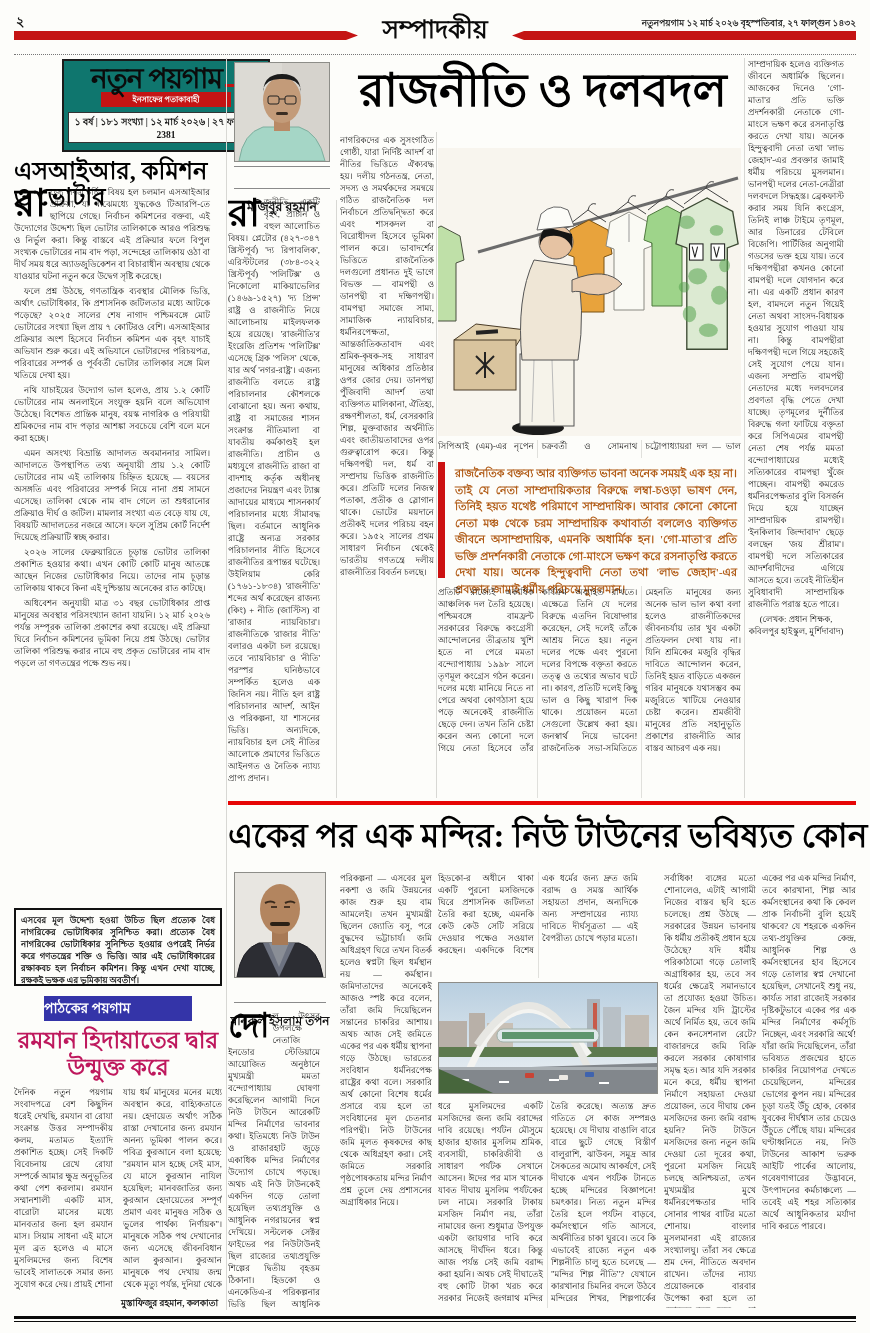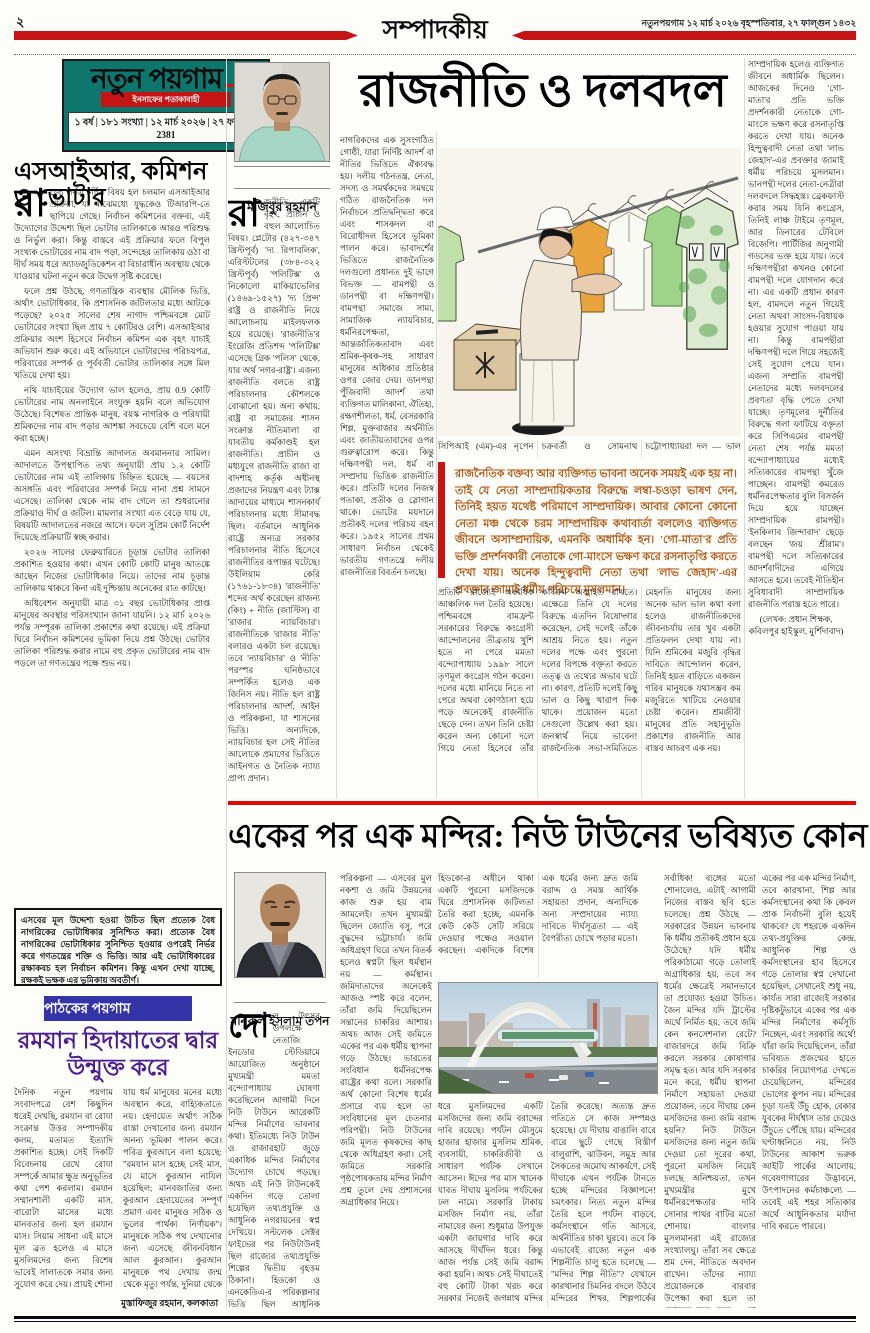--- a/index.html
+++ b/index.html
@@ -48,32 +48,32 @@
     <div style="width:130px;margin:-2px auto 0 auto;background:#c41414;color:#fff;font-size:8px;
                 text-align:center;padding:1px 0;font-weight:bold;">ইনসাফের পতাকাবাহী</div>
     <div style="margin:5px 4px 0 4px;border:1.5px solid #333;font-size:9.5px;font-weight:bold;
                 text-align:center;padding:2px 0;color:#111;background:#fbfbf8;">১ বর্ষ | ১৮১ সংখ্যা | ১২ মার্চ ২০২৬ | ২৭ ফাল্গুন 2381</div>
   </div>
 
   <div class="abs" style="left:14px;top:158px;width:208px;font-size:24px;font-weight:800;color:#000;line-height:1.1;">এসআইআর, কমিশন ও ভোটার</div>
   <div class="abs bt" style="left:14px;top:186px;width:208px;height:718px;">
     <p class="first"><span class="dc">রা</span><span>জ্যে সর্বত্র চর্চিত বিষয় হল চলমান এসআইআর প্রক্রিয়া, যা মাঝেমধ্যে যুদ্ধকেও টিআরপি-তে ছাপিয়ে গেছে। নির্বাচন কমিশনের বক্তব্য, এই উদ্যোগের উদ্দেশ্য ছিল ভোটার তালিকাকে আরও পরিশুদ্ধ ও নির্ভুল করা। কিন্তু বাস্তবে এই প্রক্রিয়ার ফলে বিপুল সংখ্যক ভোটারের নাম বাদ পড়া, সন্দেহের তালিকায় ওঠা বা দীর্ঘ সময় ধরে অ্যাডজুডিকেশন বা বিচারাধীন অবস্থায় থেকে যাওয়ার ঘটনা নতুন করে উদ্বেগ সৃষ্টি করেছে।</span></p>
     <p>ফলে প্রশ্ন উঠছে, গণতান্ত্রিক ব্যবস্থার মৌলিক ভিত্তি, অর্থাৎ ভোটাধিকার, কি প্রশাসনিক জটিলতার মধ্যে আটকে পড়েছে? ২০২৫ সালের শেষ নাগাদ পশ্চিমবঙ্গে মোট ভোটারের সংখ্যা ছিল প্রায় ৭ কোটিরও বেশি। এসআইআর প্রক্রিয়ার অংশ হিসেবে নির্বাচন কমিশন এক বৃহৎ যাচাই অভিযান শুরু করে। এই অভিযানে ভোটারদের পরিচয়পত্র, পরিবারের সম্পর্ক ও পূর্ববর্তী ভোটার তালিকার সঙ্গে মিল খতিয়ে দেখা হয়।</p>
-    <p>নথি যাচাইয়ের উদ্যোগ ভাল হলেও, প্রায় 0.9 কোটি ভোটারের নাম অনলাইনে সংযুক্ত হয়নি বলে অভিযোগ উঠেছে। বিশেষত প্রান্তিক মানুষ, বয়স্ক নাগরিক ও পরিযায়ী শ্রমিকদের নাম বাদ পড়ার আশঙ্কা সবচেয়ে বেশি বলে মনে করা হচ্ছে।</p>
+    <p>নথি যাচাইয়ের উদ্যোগ ভাল হলেও, প্রায় ১.২ কোটি ভোটারের নাম অনলাইনে সংযুক্ত হয়নি বলে অভিযোগ উঠেছে। বিশেষত প্রান্তিক মানুষ, বয়স্ক নাগরিক ও পরিযায়ী শ্রমিকদের নাম বাদ পড়ার আশঙ্কা সবচেয়ে বেশি বলে মনে করা হচ্ছে।</p>
     <p>এমন অসংখ্য বিভ্রান্তি আদালত অবমাননার সামিল। আদালতে উপস্থাপিত তথ্য অনুযায়ী প্রায় ১.২ কোটি ভোটারের নাম এই তালিকায় চিহ্নিত হয়েছে — বয়সের অসঙ্গতি এবং পরিবারের সম্পর্ক নিয়ে নানা প্রশ্ন সামনে এসেছে। তালিকা থেকে নাম বাদ গেলে তা শুধরানোর প্রক্রিয়াও দীর্ঘ ও জটিল। মামলার সংখ্যা এত বেড়ে যায় যে, বিষয়টি আদালতের নজরে আসে। ফলে সুপ্রিম কোর্ট নির্দেশ দিয়েছে প্রক্রিয়াটি স্বচ্ছ করার।</p>
     <p>২০২৬ সালের ফেব্রুয়ারিতে চূড়ান্ত ভোটার তালিকা প্রকাশিত হওয়ার কথা। এখন কোটি কোটি মানুষ আতঙ্কে আছেন নিজের ভোটাধিকার নিয়ে। তাদের নাম চূড়ান্ত তালিকায় থাকবে কিনা এই দুশ্চিন্তায় অনেকের রাত কাটছে।</p>
     <p>অধিবেশন অনুযায়ী মাত্র ৩১ বছর ভোটাধিকার প্রাপ্ত মানুষের অবস্থার পরিসংখ্যান জানা যায়নি। ১২ মার্চ ২০২৬ পর্যন্ত সম্পূরক তালিকা প্রকাশের কথা রয়েছে। এই প্রক্রিয়া ঘিরে নির্বাচন কমিশনের ভূমিকা নিয়ে প্রশ্ন উঠছে। ভোটার তালিকা পরিশুদ্ধ করার নামে বহু প্রকৃত ভোটারের নাম বাদ পড়লে তা গণতন্ত্রের পক্ষে শুভ নয়।</p>
   </div>
   <div class="abs bt" style="left:14px;top:908px;width:208px;height:78px;border:2px solid #111;
               box-sizing:border-box;padding:4px 5px;font-weight:600;">এসবের মূল উদ্দেশ্য হওয়া উচিত ছিল প্রত্যেক বৈধ নাগরিকের ভোটাধিকার সুনিশ্চিত করা। প্রত্যেক বৈধ নাগরিকের ভোটাধিকার সুনিশ্চিত হওয়ার ওপরেই নির্ভর করে গণতন্ত্রের শক্তি ও ভিত্তি। আর এই ভোটাধিকারের রক্ষাকবচ হল নির্বাচন কমিশন। কিন্তু এখন দেখা যাচ্ছে, রক্ষকই ভক্ষক এর ভূমিকায় অবতীর্ণ।</div>
 
   <div class="abs" style="left:44px;top:996px;width:148px;height:25px;background:#3434a8;color:#fff;
               font-size:14px;font-weight:bold;line-height:25px;">পাঠকের পয়গাম</div>
   <div class="abs" style="left:14px;top:1027px;width:208px;text-align:center;font-size:23px;
-              font-weight:800;color:#4c1d95;line-height:1.18;">রমযান হিদায়াতের দ্বার উন্মুক্ত করে</div>
+              font-weight:800;color:#be185d;line-height:1.18;">রমযান হিদায়াতের দ্বার উন্মুক্ত করে</div>
   <div class="abs bt" style="left:14px;top:1086px;width:208px;height:208px;column-count:2;column-gap:10px;">দৈনিক নতুন পয়গাম সংবাদপত্রে বেশ কিছুদিন ধরেই দেখছি, রমযান বা রোযা সংক্রান্ত উত্তর সম্পাদকীয় কলম, মতামত ইত্যাদি প্রকাশিত হচ্ছে। সেই দিকটি বিবেচনায় রেখে রোযা সম্পর্কে আমার ক্ষুদ্র অনুভূতির কথা পেশ করলাম। রমযান সম্মানশালী একটি মাস, বারোটা মাসের মধ্যে মানবতার জন্য হল রমযান মাস। সিয়াম সাধনা এই মাসে মূল ব্রত হলেও এ মাসে মুসলিমদের জন্য বিশেষ ভাবেই সালাতকে সমার জন্য সুযোগ করে দেয়। প্রায়ই শোনা যায় ধর্ম মানুষের মনের মধ্যে অবস্থান করে, বাহ্যিকতাতে নয়। হেদায়েত অর্থাৎ সঠিক রাস্তা দেখানোর জন্য রমযান অনন্য ভূমিকা পালন করে। পবিত্র কুরআনে বলা হয়েছে: "রমযান মাস হচ্ছে সেই মাস, যে মাসে কুরআন নাযিল হয়েছিল; মানবজাতির জন্য কুরআন হেদায়েতের সম্পূর্ণ প্রমাণ এবং মানুষও সঠিক ও ভুলের পার্থক্য নির্ণায়ক"। মানুষকে সঠিক পথ দেখানোর জন্য এসেছে জীবনবিধান আল কুরআন। কুরআন মানুষকে পথ দেখায় জন্ম থেকে মৃত্যু পর্যন্ত, দুনিয়া থেকে আখেরাত পর্যন্ত। উত্তাল সমুদ্রে একজন দিশেহারা নাবিকের যেমন সঠিক দিকনির্দেশনা প্রয়োজন, মরুভূমিতে হারিয়ে যাওয়া একজন মানুষের যেমন সঠিক দিশা প্রয়োজন, তেমন একজন সহায়হীন মানুষের সঠিক রোডম্যাপ বা গাইডলাইন প্রয়োজন। কুরআন সেই কাজই করে থাকে, মানুষকে সত্য এবং সঠিক পথ দেখায়। রমযান মাসে এই কুরআন নাযিল হয়ে দিশেহারা মানুষদের সঠিক দিশা দেখিয়ে হেদায়েতের দ্বার উন্মুক্ত করে থাকে। এই জন্যই রহমত, বরকত, মাগফিরাত ও নাযাতের বার্তা নিয়ে প্রত্যেক মানুষের ঘরে এসে হাজির হয় রমযান।</div>
   <div class="abs" style="left:14px;top:1296px;width:204px;text-align:right;font-size:9px;font-weight:bold;color:#111;">মুস্তাফিজুর রহমান, কলকাতা</div>
 
   <div class="abs vline" style="left:226px;top:58px;height:1252px;"></div>
   <div class="abs vline" style="left:336px;top:200px;height:598px;"></div>
   <div class="abs vline" style="left:436px;top:132px;height:666px;"></div>
   <div class="abs vline" style="left:744px;top:58px;height:740px;"></div>
 
   <div class="abs photo-frame" style="left:234px;top:62px;width:96px;height:100px;">
     <svg width="94" height="98" viewBox="0 0 94 98">

